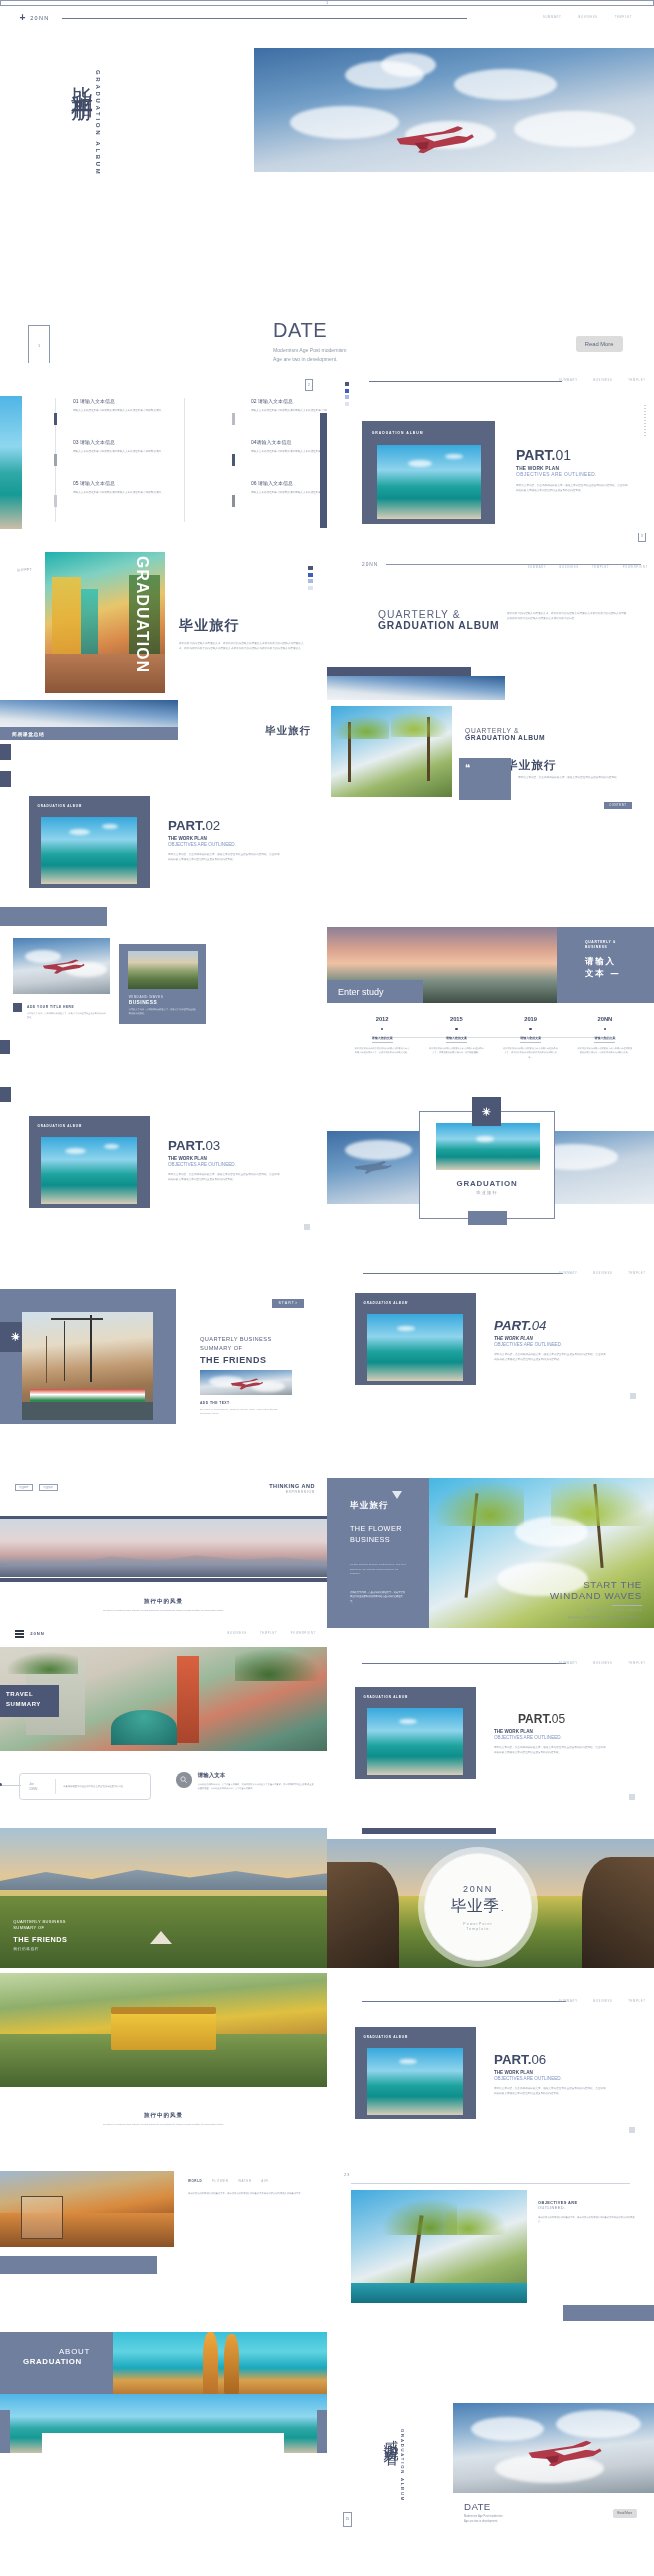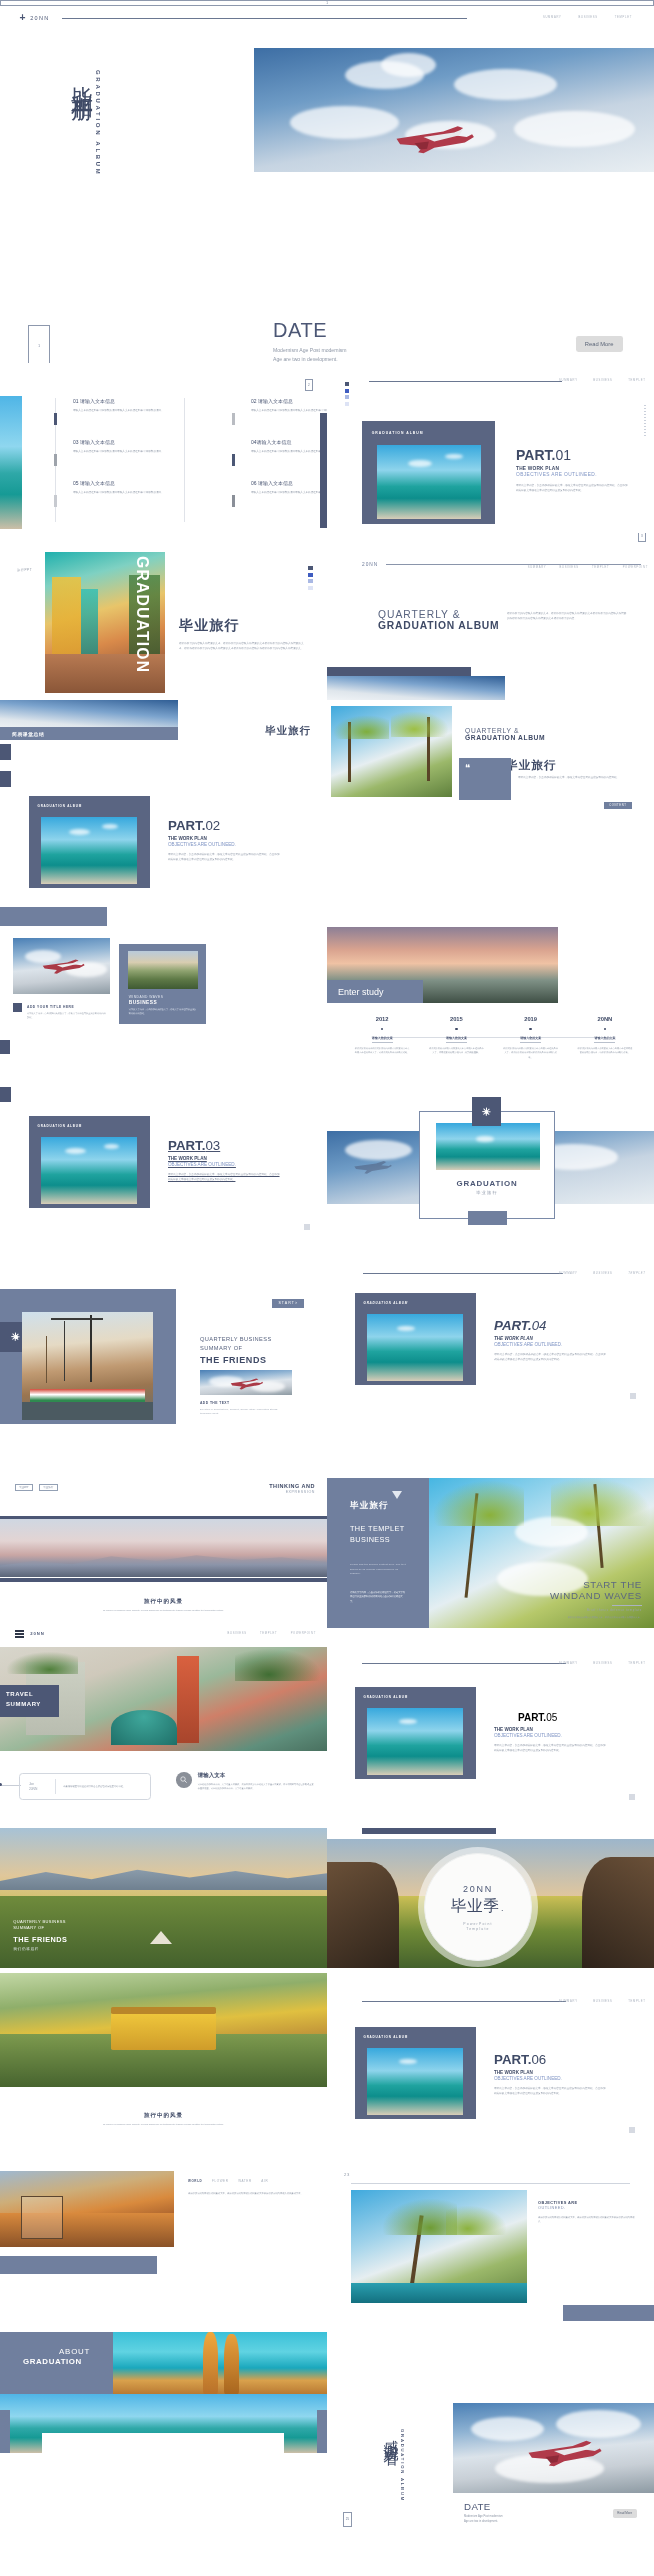--- a/index.html
+++ b/index.html
@@ -319,20 +319,26 @@
     <div style="position:absolute;left:9.7px;top:64px;width:69px;font-size:2.2px;line-height:1.8;color:#dfe5ef;">请替换文字内容，点击添加相关标题文字，修改文字内容也可以直接复制你的内容到此。</div>
   </div>
   <div class="dk" style="position:absolute;left:0;top:113px;width:9.7px;height:14.5px;"></div>
 </div>
 
 <div class="page" style="left:327px;top:927px;width:327px;height:78px;">
   <div class="ph ph-sunset" style="left:0;top:0;width:231px;height:76px;"></div>
   <div class="md" style="position:absolute;left:0;top:53px;width:96px;height:23px;display:flex;align-items:center;">
     <span style="font-size:9px;color:#fff;font-weight:300;margin-left:11px;">Enter study</span>
   </div>
+  <div class="md" style="position:absolute;left:230px;top:0;width:97px;height:76px;">
+    <div style="white-space:pre-line;position:absolute;left:28px;top:13.3px;font-size:3.3px;font-weight:700;letter-spacing:0.7px;color:#fff;line-height:1.5;">QUARTERLY &amp;
+BUSINESS</div>
+    <div class="txt-cn" style="white-space:pre-line;position:absolute;left:28px;top:29px;font-size:8.5px;font-weight:700;letter-spacing:1.8px;color:#fff;line-height:1.4;">请输入
+文本 —</div>
+  </div>
 </div>
 
 <div class="page" style="left:327px;top:1004px;width:327px;height:74px;">
   <div style="position:absolute;left:48px;top:33px;width:230px;height:0.6px;background:#d8dce3;"></div>
   <div style="position:absolute;left:18px;top:12px;width:297px;display:flex;">
     <div style="width:25%;text-align:center;position:relative;">
       <div style="font-size:5.8px;font-weight:700;color:#3f4a66;">2012</div>
       <div style="width:2.4px;height:2.4px;border-radius:50%;background:#3f4a66;margin:6px auto 0;"></div>
       <div class="txt-cn" style="font-size:3px;font-weight:700;color:#4c5775;margin-top:4.8px;border-bottom:0.6px solid #b9c0cc;display:inline-block;padding-bottom:1.2px;">请输入您的文案</div>
       <div class="blurb-cn" style="margin:3.6px auto 0;width:56px;font-size:2.2px;">根据您所需的内容根据您所需的内容输入你想要的文本点击输入本栏的具体文字，请根据您的具体内容酌情修改。</div>
@@ -360,21 +366,21 @@
 
 <div class="page" style="left:0;top:1078px;width:327px;height:173px;">
   <div class="dk" style="position:absolute;left:0;top:8.5px;width:11px;height:15.7px;"></div>
   <div style="position:absolute;left:29px;top:38px;width:121px;height:92px;background:#5a6582;">
     <div style="position:absolute;left:8.5px;top:7.9px;font-size:3px;letter-spacing:0.8px;font-weight:700;color:#fff;">GRADUATION ALBUM</div>
     <div class="ph ph-sea2" style="left:12px;top:20.6px;width:96px;height:67px;">
       <div class="cloud" style="left:24px;top:11px;width:20.6px;height:6px;"></div>
       <div class="cloud" style="left:63px;top:7.3px;width:14.5px;height:4.8px;"></div>
     </div>
   </div>
-  <div style="position:absolute;left:168px;top:61px;width:112px;text-decoration:underline;">
+  <div style="position:absolute;left:168px;top:61px;width:112px;">
     <div style="font-size:13.3px;line-height:1;color:#3f4a66;">
       <b>PART.</b><span style="font-weight:300;">03</span>
     </div>
     <div style="font-size:4.6px;font-weight:700;color:#3f4a66;margin-top:3.6px;">THE WORK PLAN</div>
     <div style="font-size:4.6px;color:#7f94c4;margin-top:1.2px;">OBJECTIVES ARE OUTLINEED.</div>
     <div class="blurb-cn" style="margin-top:4.8px;">请替换文字内容，点击添加相关标题文字，修改文字内容也可以直接复制你的内容到此。点击添加相关标题文字修改文字内容也可以直接复制你的内容到此。</div>
   </div>
   <div class="sq" style="right:17px;bottom:20.6px;width:6px;height:6px;background:#d6dae2;"></div>
 </div>
 
@@ -489,21 +495,21 @@
   </div>
   <div class="dk" style="position:absolute;left:0;top:124px;width:327px;height:3.6px;"></div>
   <div class="txt-cn" style="position:absolute;left:0;right:0;top:144px;text-align:center;font-size:5.5px;font-weight:700;letter-spacing:1px;color:#3f4a66;">旅行中的风景</div>
   <div class="blurb" style="position:absolute;left:97px;top:154px;width:133px;text-align:center;font-size:2.3px;">To remove overridden value property overrid dialog box for textproperty teacher Please inputthe text informaton picture.</div>
 </div>
 
 <div class="page" style="left:327px;top:1454px;width:327px;height:174px;">
   <div class="md" style="position:absolute;left:0;top:24px;width:102px;height:150px;">
     <div style="position:absolute;right:27px;top:13.3px;width:0;height:0;border-left:5.5px solid transparent;border-right:5.5px solid transparent;border-top:8.5px solid #e3e8f0;"></div>
     <div class="txt-cn" style="position:absolute;left:23px;top:22px;font-size:8.5px;font-weight:700;letter-spacing:1.2px;color:#fff;">毕业旅行</div>
-    <div style="position:absolute;left:23px;top:46px;font-size:7.3px;font-weight:300;letter-spacing:0.4px;color:#fff;">THE TEMPLET</div>
+    <div style="position:absolute;left:23px;top:46px;font-size:7.3px;font-weight:300;letter-spacing:0.4px;color:#fff;">THE FLOWER</div>
     <div style="position:absolute;left:23px;top:57px;font-size:7.3px;font-weight:300;letter-spacing:0.4px;color:#fff;">BUSINESS</div>
     <div style="position:absolute;left:23px;top:84px;width:56px;font-size:2.3px;line-height:2;letter-spacing:0.2px;color:#d3dae6;">Please add the specific content here. The text should be as consise comprehensive as possible.</div>
     <div class="txt-cn" style="position:absolute;left:23px;top:113px;width:56px;font-size:2.3px;line-height:1.9;color:#eef2f7;">请替换文字内容，点击添加相关标题文字，修改文字内容也可以直接复制你的内容到此点击添加相关标题文字。</div>
   </div>
 
   <div class="ph ph-palm" style="left:102px;top:24px;width:225px;height:150px;">
     <div style="position:absolute;left:18%;top:10%;width:3px;height:70%;background:#5c4a28;transform:rotate(6deg);"></div>
     <div style="position:absolute;right:24%;top:4%;width:3px;height:56%;background:#5c4a28;transform:rotate(-5deg);"></div>
     <div style="position:absolute;left:2%;top:2%;width:40%;height:30%;background:radial-gradient(ellipse at 62% 76%,#8bb13a 0%,rgba(139,177,58,0) 72%);"></div>
     <div style="position:absolute;right:2%;top:0%;width:44%;height:32%;background:radial-gradient(ellipse at 38% 74%,#a6c245 0%,rgba(166,194,69,0) 72%);"></div>
@@ -580,21 +586,21 @@
     <span>BUSINESS</span>
     <span>TEMPLET</span>
   </div>
   <div style="position:absolute;left:28px;top:59px;width:121px;height:92px;background:#5a6582;">
     <div style="position:absolute;left:8.5px;top:7.9px;font-size:3px;letter-spacing:0.8px;font-weight:700;color:#fff;">GRADUATION ALBUM</div>
     <div class="ph ph-sea2" style="left:12px;top:20.6px;width:96px;height:67px;">
       <div class="cloud" style="left:31.5px;top:11px;width:18px;height:5.5px;"></div>
     </div>
   </div>
   <div style="position:absolute;left:167px;top:85px;width:112px;">
-    <div style="font-size:10px;line-height:1;color:#000000;padding-left:24px;">
+    <div style="font-size:12px;line-height:1;color:#404040;padding-left:24px;">
       <b>PART.</b><span style="font-weight:300;">05</span>
     </div>
     <div style="font-size:4.6px;font-weight:700;color:#3f4a66;margin-top:3.6px;">THE WORK PLAN</div>
     <div style="font-size:4.6px;color:#7f94c4;margin-top:1.2px;">OBJECTIVES ARE OUTLINEED.</div>
     <div class="blurb-cn" style="margin-top:4.8px;">请替换文字内容，点击添加相关标题文字，修改文字内容也可以直接复制你的内容到此。点击添加相关标题文字修改文字内容也可以直接复制你的内容到此。</div>
   </div>
   <div class="sq" style="right:19.4px;bottom:28px;width:6px;height:6px;background:#d6dae2;"></div>
 </div>
 
 <div class="page" style="left:0;top:1828px;width:327px;height:141px;">

